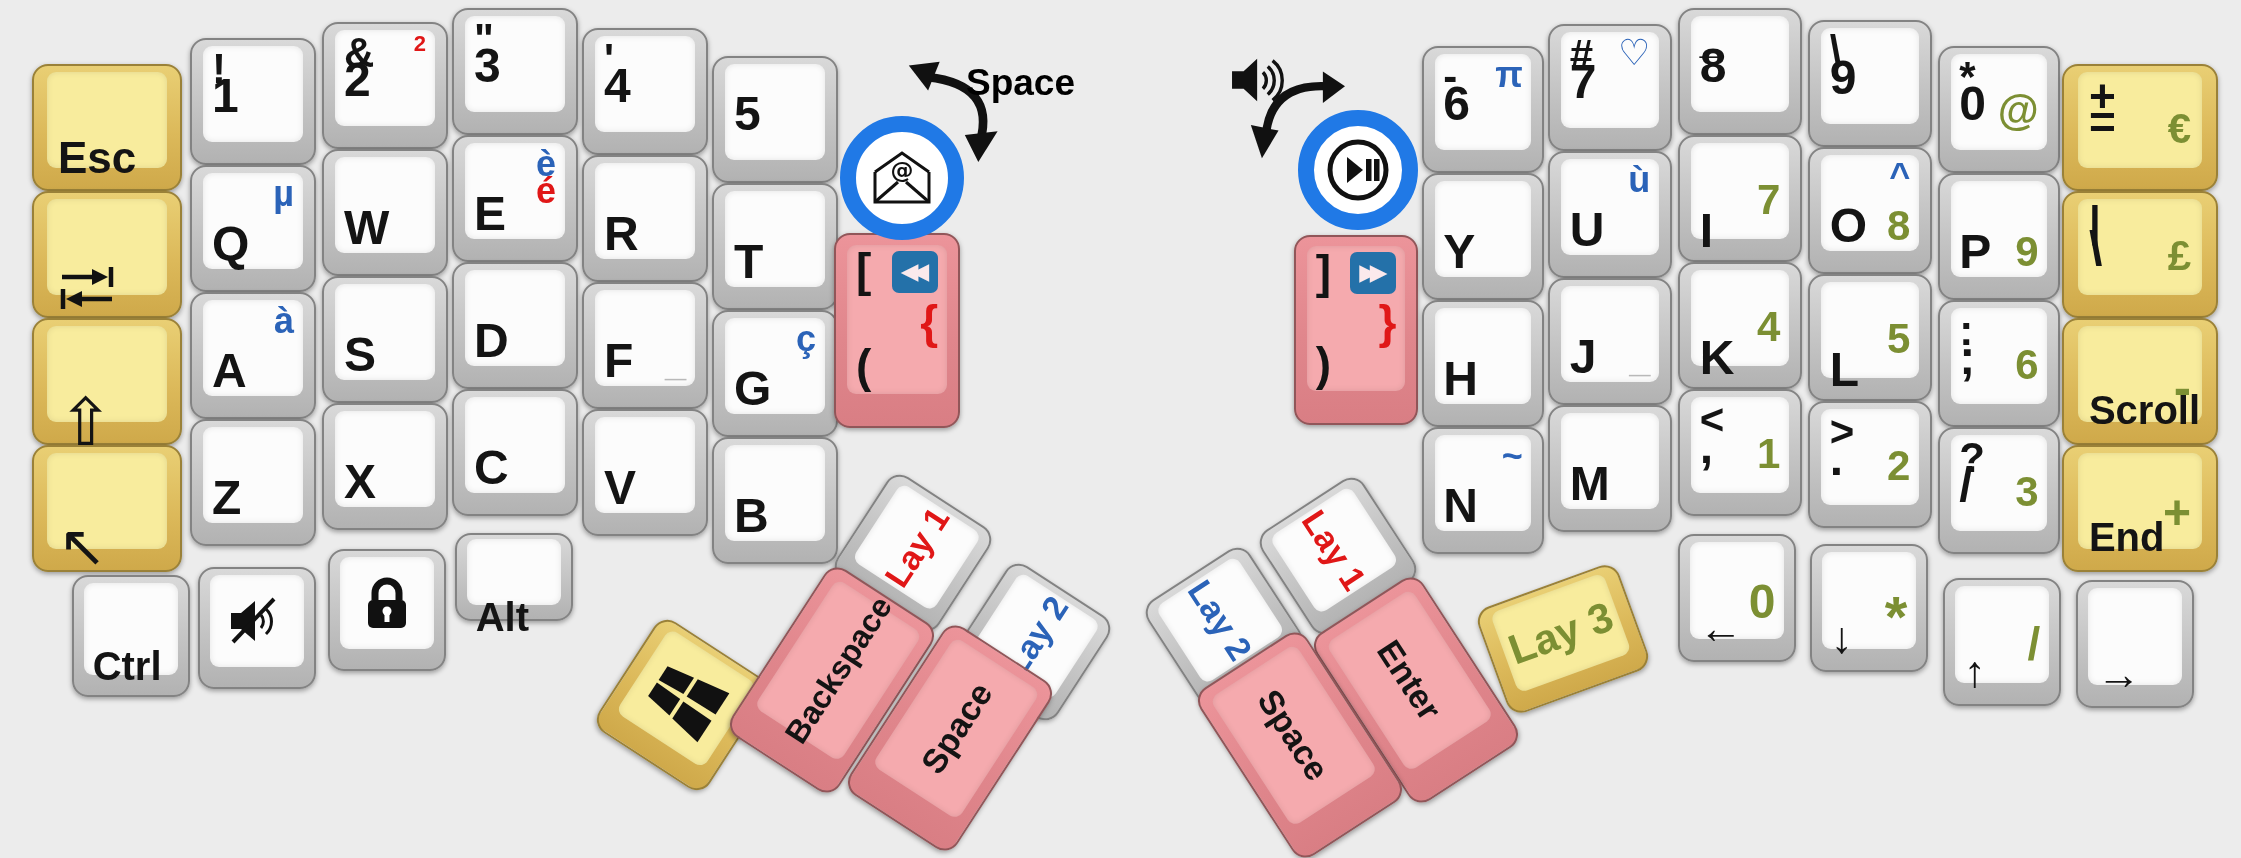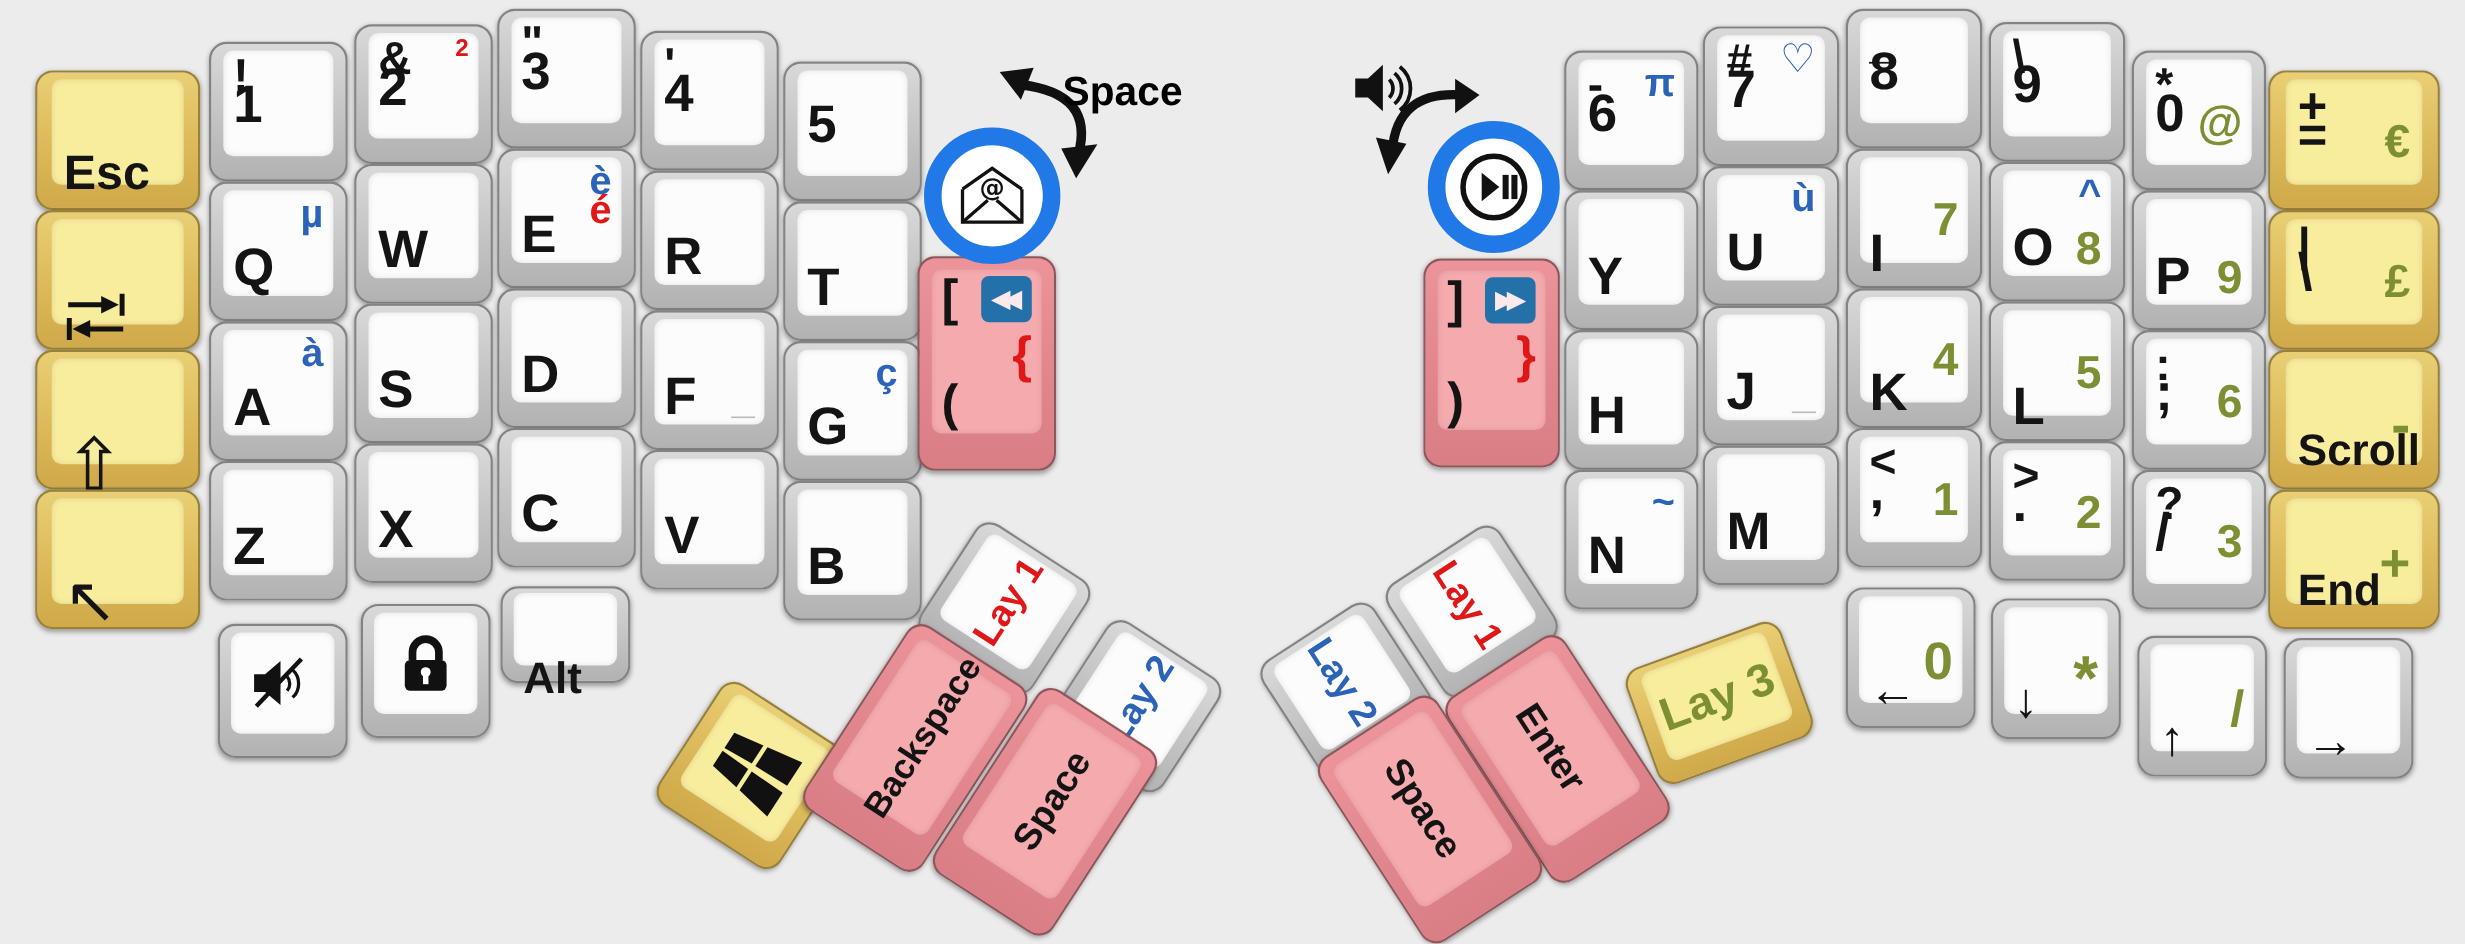--- a/index.html
+++ b/index.html
@@ -79,20 +79,25 @@
     <div class="key yellow" style="left: 32px; top: 318px; width: 150px; height: 127px;">
       <div class="ktop">
         <span class="lg s-cl" style="font-size: 66px; font-weight: 400;">⇧</span>
       </div>
     </div>
     <div class="key yellow" style="left: 32px; top: 445px; width: 150px; height: 127px;">
       <div class="ktop">
         <span class="lg s-cl" style="font-size: 58px; font-weight: 400;">↖</span>
       </div>
     </div>
+    <div class="key" style="left: 72px; top: 575px; width: 118px; height: 122px;">
+      <div class="ktop">
+        <span class="lg s-cl" style="font-size: 40px;">Ctrl</span>
+      </div>
+    </div>
     <div class="key" style="left: 190px; top: 38px; width: 126px; height: 127px;">
       <div class="ktop">
         <span class="lg s-tl">!</span>
         <span class="lg s-ml">1</span>
       </div>
     </div>
     <div class="key" style="left: 190px; top: 165px; width: 126px; height: 127px;">
       <div class="ktop">
         <span class="lg s-tr blue">µ</span>
         <span class="lg s-bl">Q</span>

